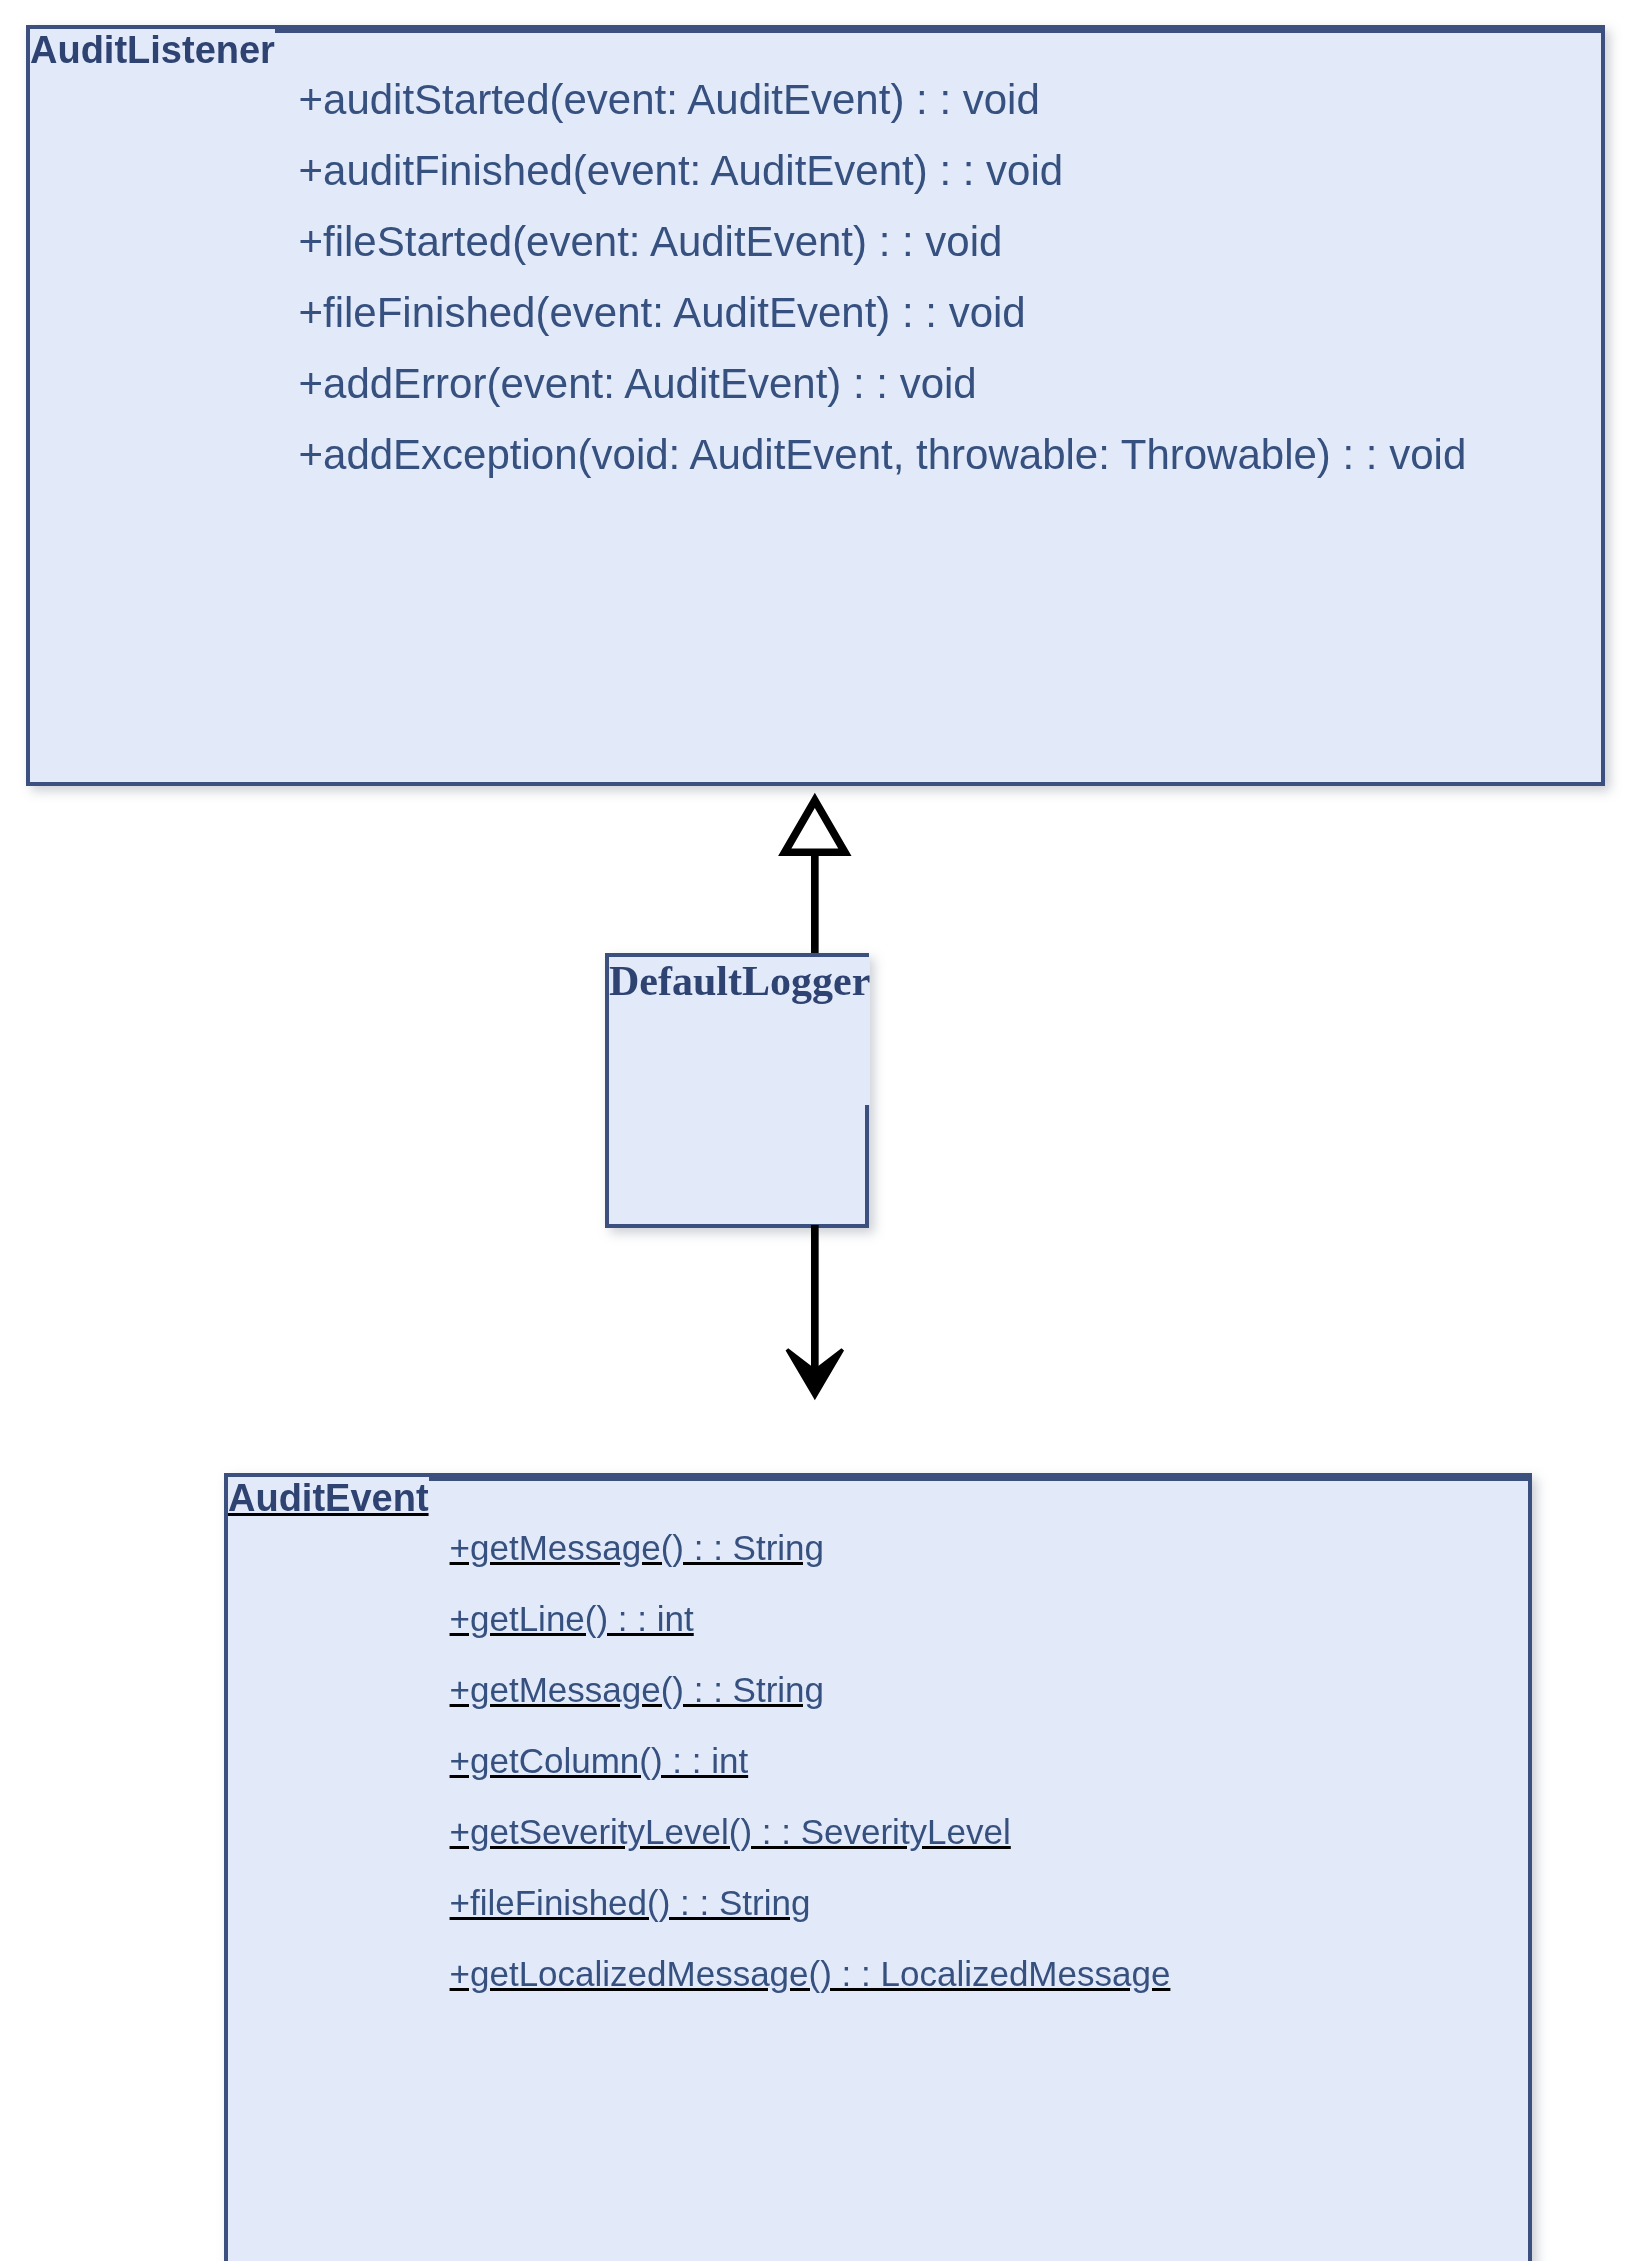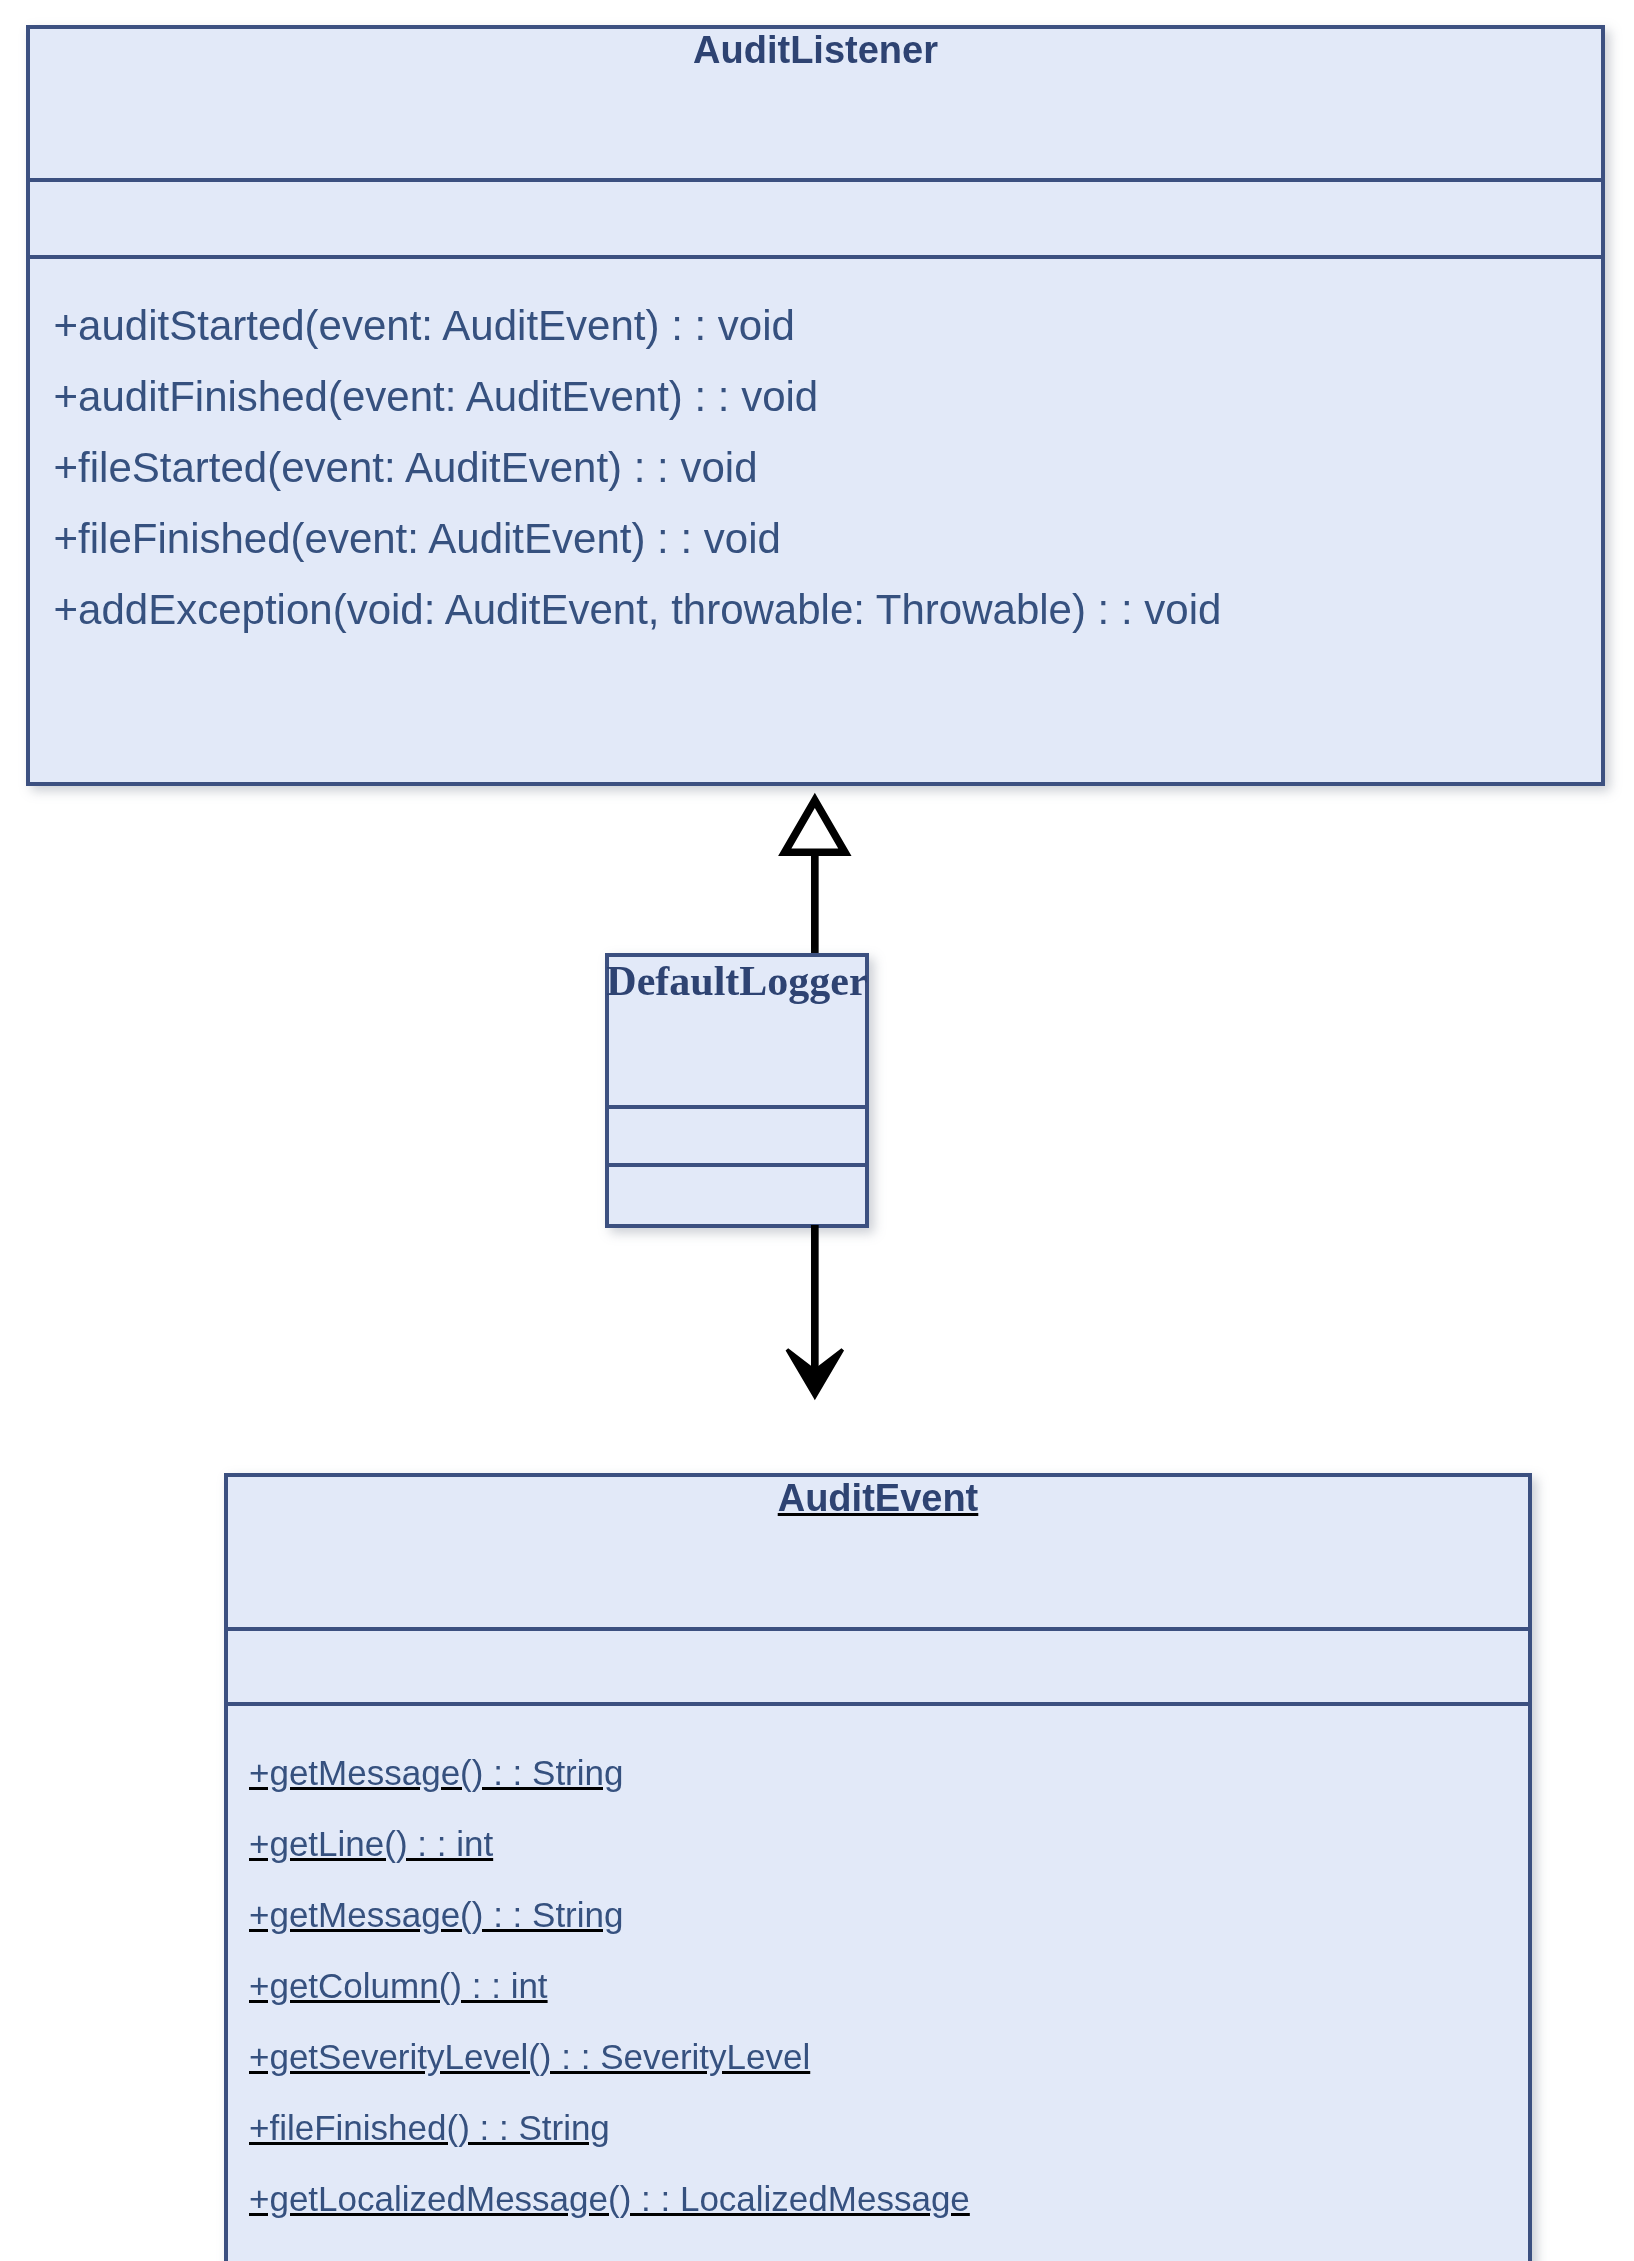--- a/index.html
+++ b/index.html
@@ -20,21 +20,20 @@
   }
 
   
   .uml-class {
     position: absolute;
     box-sizing: border-box;
     background: #E2E9F8;
     border: 4.1px solid #3C5080;
     box-shadow: 5.3px 5.3px 10.6px rgba(120,128,145,0.38);
     display: flex;
-    flex-direction: column;
   }
   .uml-compartment {
     box-sizing: border-box;
     background: #E2E9F8;
     position: relative;
   }
   .uml-compartment + .uml-compartment {
     border-top: 4.1px solid #3C5080;
   }
 
@@ -124,20 +123,21 @@
     <div class="uml-compartment title-comp">
       <div class="class-title">AuditListener</div>
     </div>
     <div class="uml-compartment attrs-comp"></div>
     <div class="uml-compartment methods-comp">
       <div class="member-list">
         <div class="member-line">+auditStarted(event: AuditEvent) : : void</div>
         <div class="member-line">+auditFinished(event: AuditEvent) : : void</div>
         <div class="member-line">+fileStarted(event: AuditEvent) : : void</div>
         <div class="member-line">+fileFinished(event: AuditEvent) : : void</div>
+        <div class="member-line">+addError(event: AuditEvent) : : void</div>
         <div class="member-line">+addException(void: AuditEvent, throwable: Throwable) : : void</div>
       </div>
     </div>
   </div>
 
   <svg class="connector" id="conn-generalization" viewBox="0 0 190 268" preserveAspectRatio="none">
     <line x1="93" y1="268" x2="93" y2="70" stroke="#000000" stroke-width="13"></line>
     <polygon points="93,4 144,92 42,92" fill="#FFFFFF" stroke="#000000" stroke-width="13" stroke-linejoin="miter"></polygon>
   </svg>
 

